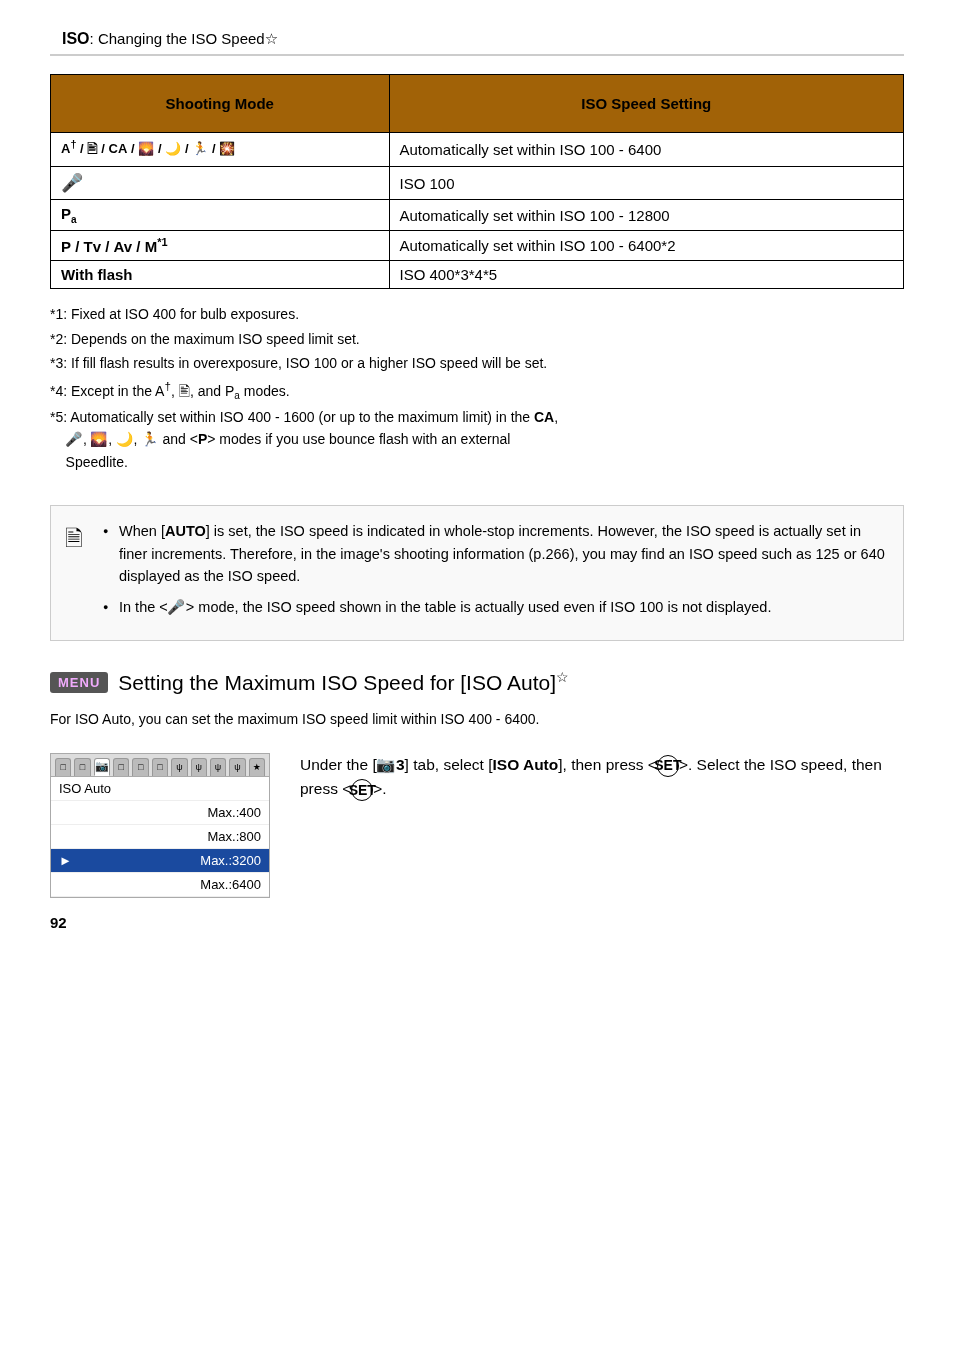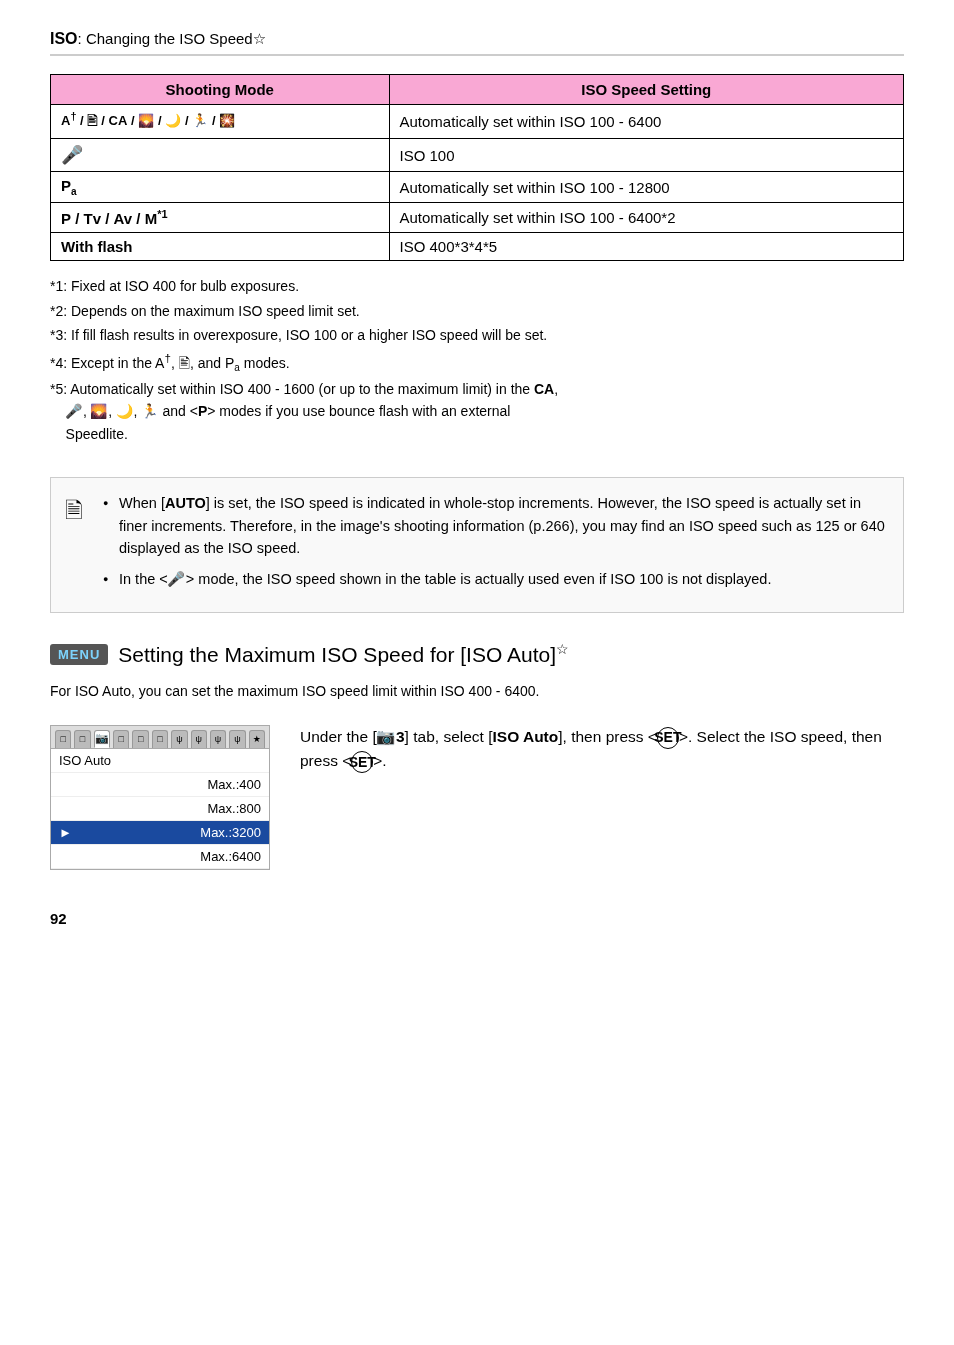--- a/index.html
+++ b/index.html
@@ -8,43 +8,44 @@
       font-size: 15px;
       background: #fff;
       color: #000;
       width: 954px;
       min-height: 1345px;
       padding: 30px 50px 40px 50px;
     }
     .page-header {
       font-size: 15px;
       margin-bottom: 6px;
+      margin-left: 12px;
     }
     .page-header .iso-bold {
       font-weight: bold;
       font-size: 16px;
     }
     .header-divider {
       border: none;
       border-top: 2px solid #ccc;
       margin-bottom: 18px;
     }
     
     .shooting-table {
       width: 100%;
       border-collapse: collapse;
       margin-bottom: 14px;
       font-size: 15px;
     }
     .shooting-table th {
       border: 1px solid #000;
-      padding: 6px 10px;
+      padding: 20px 10px;
       font-weight: bold;
       text-align: center;
-      background: #f9a8d4;
+      background: #a16207;
     }
     .shooting-table td {
       border: 1px solid #000;
       padding: 5px 10px;
     }
     .shooting-table td:first-child {
       font-weight: bold;
     }
     .footnotes {
       font-size: 14px;
@@ -93,21 +94,21 @@
     
     .section-heading {
       display: flex;
       align-items: center;
       gap: 10px;
       margin-bottom: 14px;
     }
     .menu-badge {
       display: inline-block;
       background: #555;
-      color: #7dd3fc;
+      color: #f0abfc;
       font-weight: bold;
       font-size: 13px;
       padding: 3px 8px;
       border-radius: 3px;
       letter-spacing: 1px;
     }
     .section-heading h2 {
       font-size: 21px;
       font-weight: normal;
     }
@@ -189,21 +190,21 @@
       justify-content: center;
       border: 1.5px solid #000;
       border-radius: 50%;
       font-size: 14px;
       width: 22px;
       height: 22px;
       vertical-align: middle;
       font-weight: bold;
     }
     .page-number {
-      margin-top: 40px;
+      margin-top: 16px;
       font-size: 15px;
       font-weight: bold;
     }
   </style>
 </head>
 <body>
 
 <div class="page-header">
   <span class="iso-bold">ISO</span><span>: Changing the ISO Speed</span><span>☆</span>
 </div>

